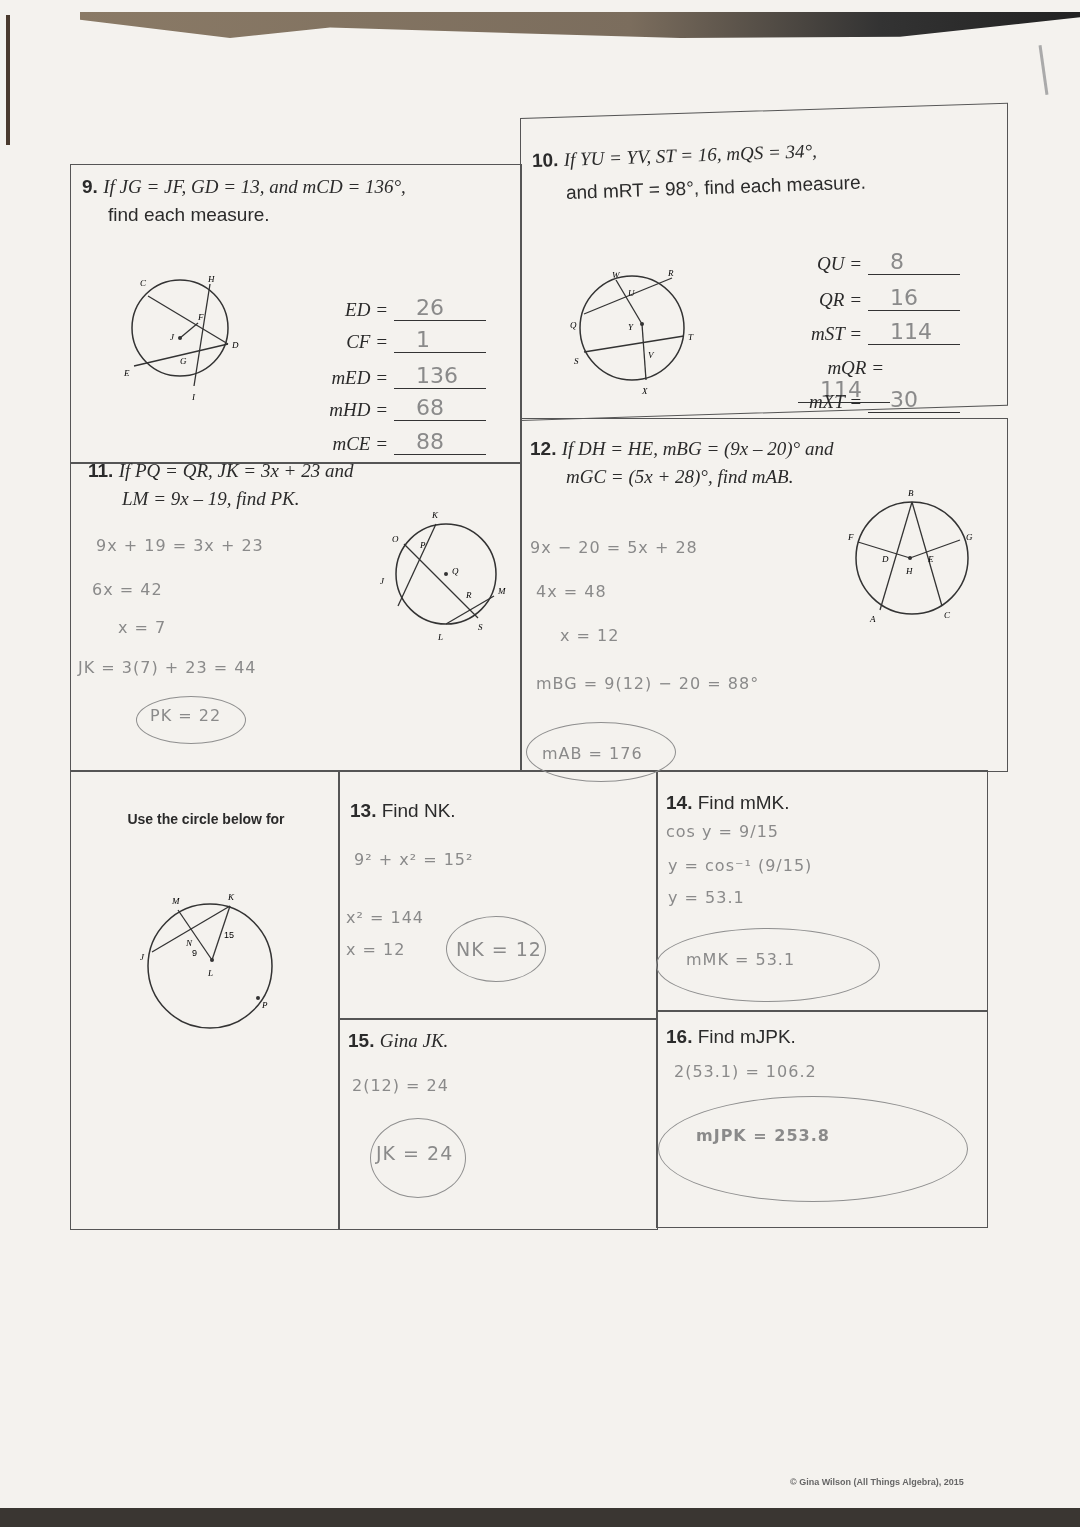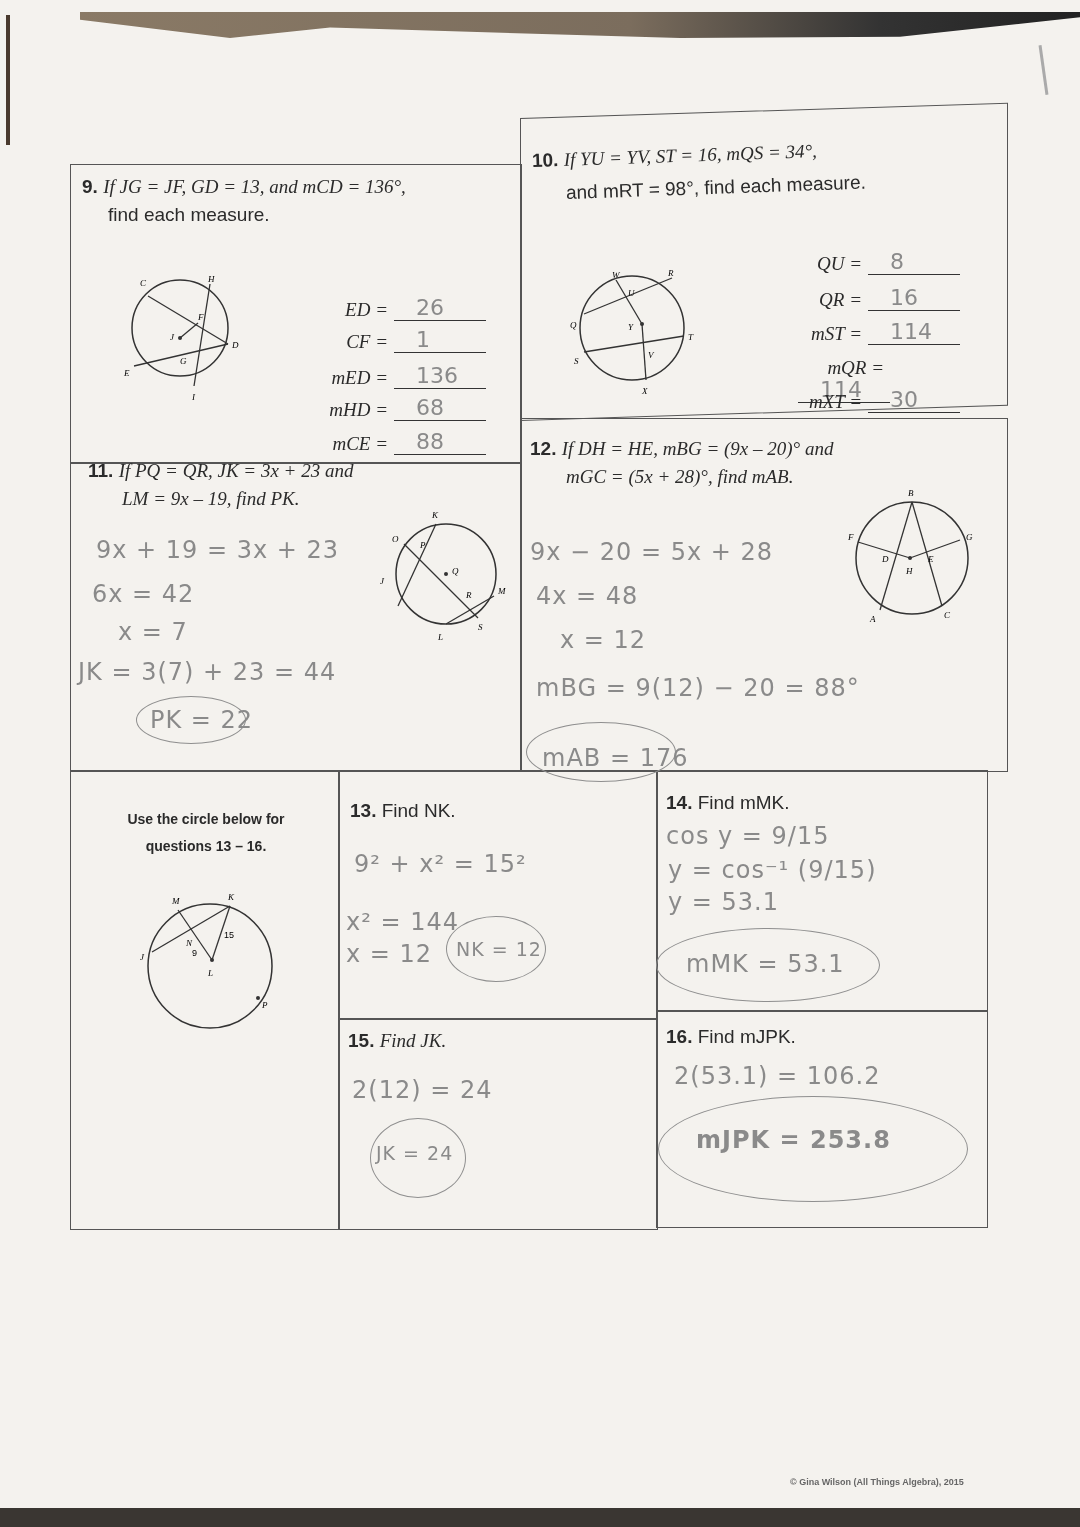--- a/index.html
+++ b/index.html
@@ -10,21 +10,21 @@
       clip-path: polygon(0 0, 100% 0, 100% 20%, 82% 95%, 60% 100%, 25% 60%, 15% 100%, 0 30%); }
     .left-edge { position: absolute; left: 6px; top: 15px; width: 4px; height: 130px; background: #4a3a2e; }
     .bottom-bar { position: absolute; left: 0; top: 1508px; width: 1080px; height: 19px; background: #3a3632; }
     .right-mark { position: absolute; left: 1042px; top: 45px; width: 3px; height: 50px; background: #aaa; transform: rotate(-8deg); }
 
     .sheet { position: absolute; left: 70px; top: 118px; width: 938px; height: 1115px; }
     .cell { position: absolute; border: 1.5px solid #555; background: transparent; }
     .q { position: absolute; font-size: 19px; line-height: 25px; color: #2b2b2b; }
     .q b { font-weight: bold; }
     .m { font-family: "Liberation Serif", "DejaVu Serif", serif; font-style: italic; }
-    .hw { position: absolute; font-family: "DejaVu Sans", sans-serif; color: #8a8a8a; font-size: 24px; letter-spacing: 1px; white-space: nowrap; }
+    .hw { position: absolute; font-family: "DejaVu Sans", sans-serif; color: #8a8a8a; font-size: 16px; letter-spacing: 1px; white-space: nowrap; }
     .ans-row { position: absolute; display: flex; align-items: flex-end; font-size: 19px; }
     .ans-label { font-family: "Liberation Serif", serif; font-style: italic; text-align: right; width: 64px; margin-right: 6px; margin-top: 43px; }
     .ans-line { position: relative; width: 92px; border-bottom: 1.5px solid #333; height: 24px; }
     .ans-val { position: absolute; left: 22px; bottom: 0px; font-family: "DejaVu Sans", sans-serif; color: #8a8a8a; font-size: 22px; }
     .oval { position: absolute; border: 1.5px solid #8f8f8f; border-radius: 50%; }
     .diagram { position: absolute; }
     .center-title { position: absolute; font-weight: bold; font-size: 14px; text-align: center; line-height: 27px; }
     .footer { position: absolute; left: 790px; top: 1477px; font-size: 9px; color: #666; font-weight: bold; }
   </style>
 </head>
@@ -222,21 +222,20 @@
 
   <div class="hw" style="left:460px;top:420px;">9x − 20 = 5x + 28</div>
   <div class="hw" style="left:466px;top:464px;">4x = 48</div>
   <div class="hw" style="left:490px;top:508px;">x = 12</div>
   <div class="hw" style="left:466px;top:556px;">mBG = 9(12) − 20 = 88°</div>
   <div class="oval" style="left:456px;top:604px;width:150px;height:60px;"></div>
   <div class="hw" style="left:472px;top:626px;">mAB = 176</div>
 
   <div class="center-title" style="left:10px;top:688px;width:252px;">
     <div>Use the circle below for</div>
-    <div>questions 13 – 16.</div>
   </div>
 
   <svg class="diagram" style="left:64px;top:762px;" width="150" height="150" viewBox="0 0 150 150">
     <circle cx="76" cy="86" r="62" fill="none" stroke="#333" stroke-width="1.5"></circle>
     <line x1="18" y1="72" x2="96" y2="26" stroke="#333" stroke-width="1.3"></line>
     <line x1="44" y1="30" x2="78" y2="80" stroke="#333" stroke-width="1.3"></line>
     <line x1="96" y1="26" x2="78" y2="80" stroke="#333" stroke-width="1.3"></line>
     <circle cx="78" cy="80" r="2" fill="#333"></circle>
     <circle cx="124" cy="118" r="2" fill="#333"></circle>
     <text x="38" y="24" font-size="9" font-style="italic" font-family="Liberation Serif, serif">M</text>
@@ -264,21 +263,21 @@
     <span>Find mMK.</span>
   </div>
   <div class="hw" style="left:596px;top:704px;">cos y = 9/15</div>
   <div class="hw" style="left:598px;top:738px;">y = cos⁻¹ (9/15)</div>
   <div class="hw" style="left:598px;top:770px;">y = 53.1</div>
   <div class="oval" style="left:586px;top:810px;width:224px;height:74px;"></div>
   <div class="hw" style="left:616px;top:832px;">mMK = 53.1</div>
 
   <div class="q" style="left:278px;top:910px;">
     <b>15.</b>
-    <span class="m">Find JK.</span>
+    <span class="m">Gina JK.</span>
   </div>
   <div class="hw" style="left:282px;top:958px;">2(12) = 24</div>
   <div class="oval" style="left:300px;top:1000px;width:96px;height:80px;"></div>
   <div class="hw" style="left:306px;top:1024px;font-size:19px;">JK = 24</div>
 
   <div class="q" style="left:596px;top:906px;">
     <b>16.</b>
     <span>Find mJPK.</span>
   </div>
   <div class="hw" style="left:604px;top:944px;">2(53.1) = 106.2</div>

